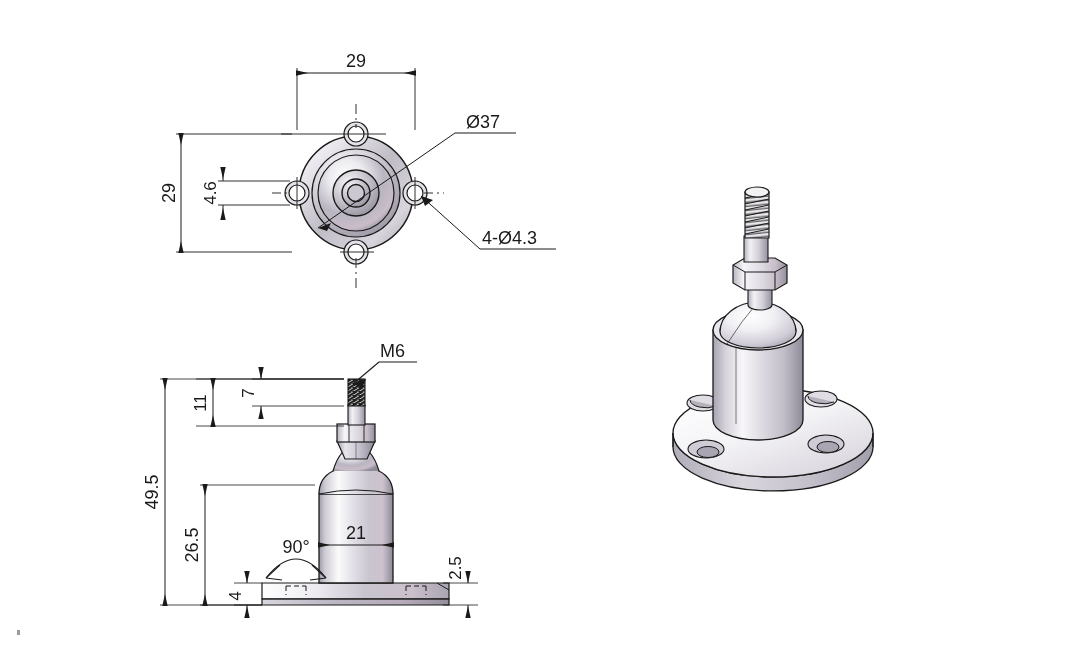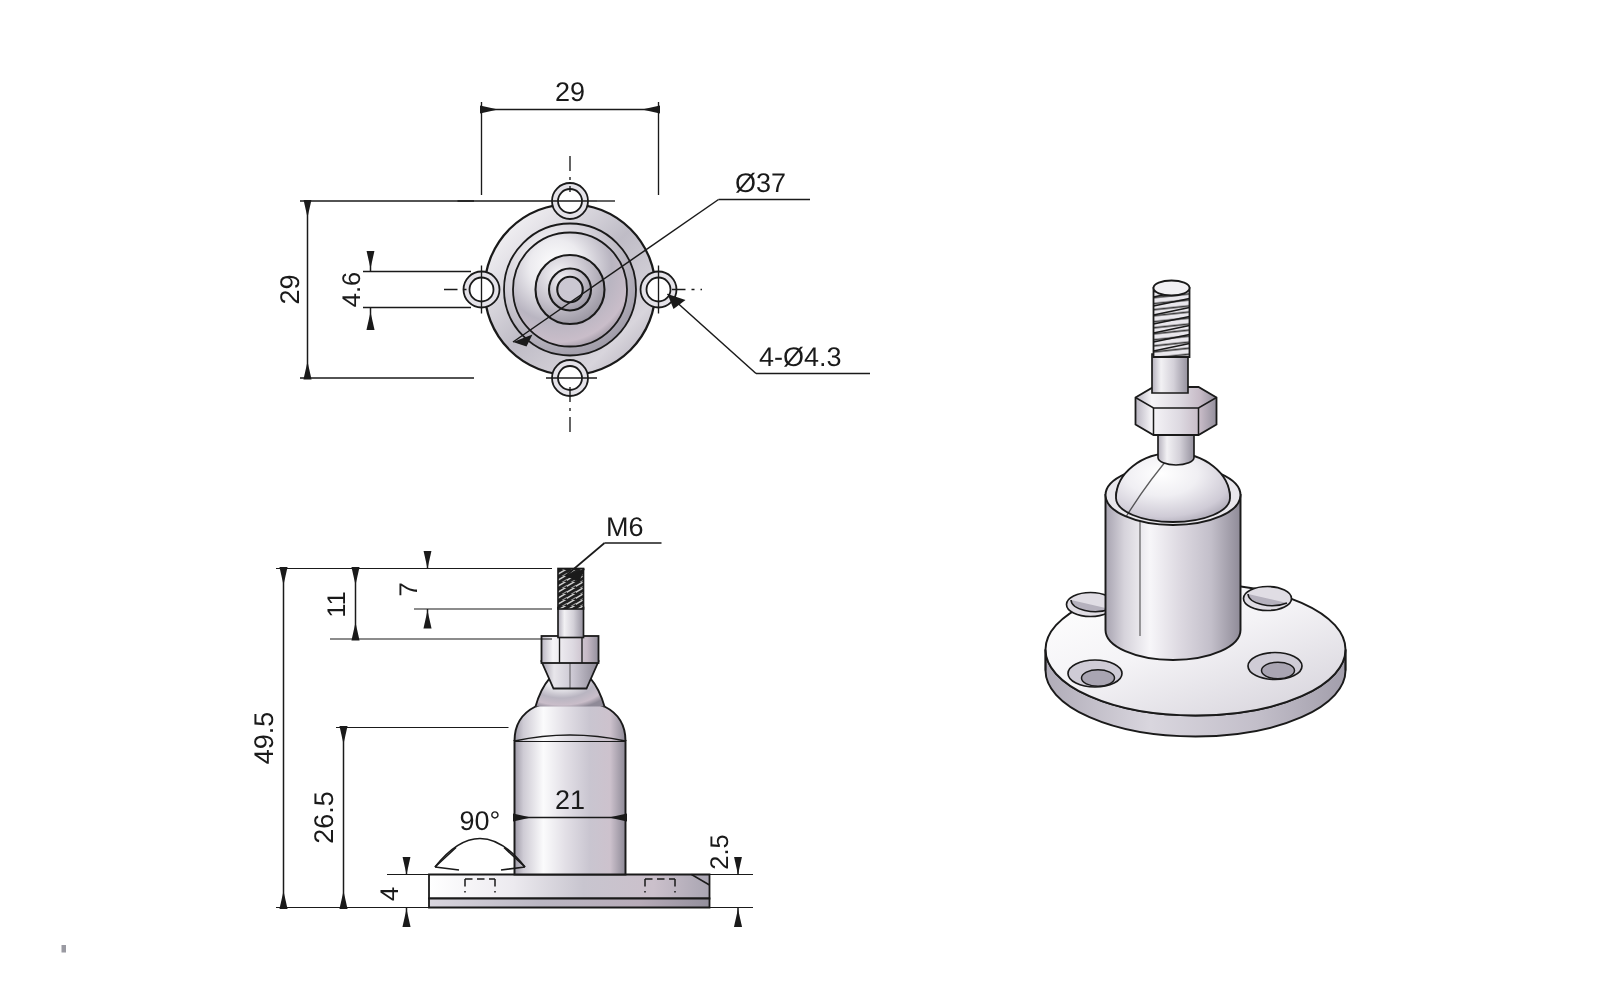--- a/index.html
+++ b/index.html
@@ -1,18 +1,18 @@
 <!DOCTYPE html>
 <html><head>
 <meta charset="utf-8">
 <style>
   html,body{margin:0;padding:0;background:#ffffff;}
   body{width:1075px;height:662px;position:relative;overflow:hidden;
        font-family:"Liberation Sans", sans-serif;}
-  #sheet{position:absolute;left:0;top:0;width:979px;height:662px;margin-left:24px;}
+  #sheet{position:absolute;left:0;top:0;width:979px;height:662px;}
   svg{display:block;}
   .dimtxt{font-family:"Liberation Sans", sans-serif;font-size:17px;fill:#1a1a1a;}
   .dimtxt-lg{font-family:"Liberation Sans", sans-serif;font-size:18px;fill:#1a1a1a;}
 </style>
 </head>
 <body>
 
 <div id="sheet">
 <svg width="1075" height="662" viewBox="0 0 1075 662" xmlns="http://www.w3.org/2000/svg">
   <defs>

